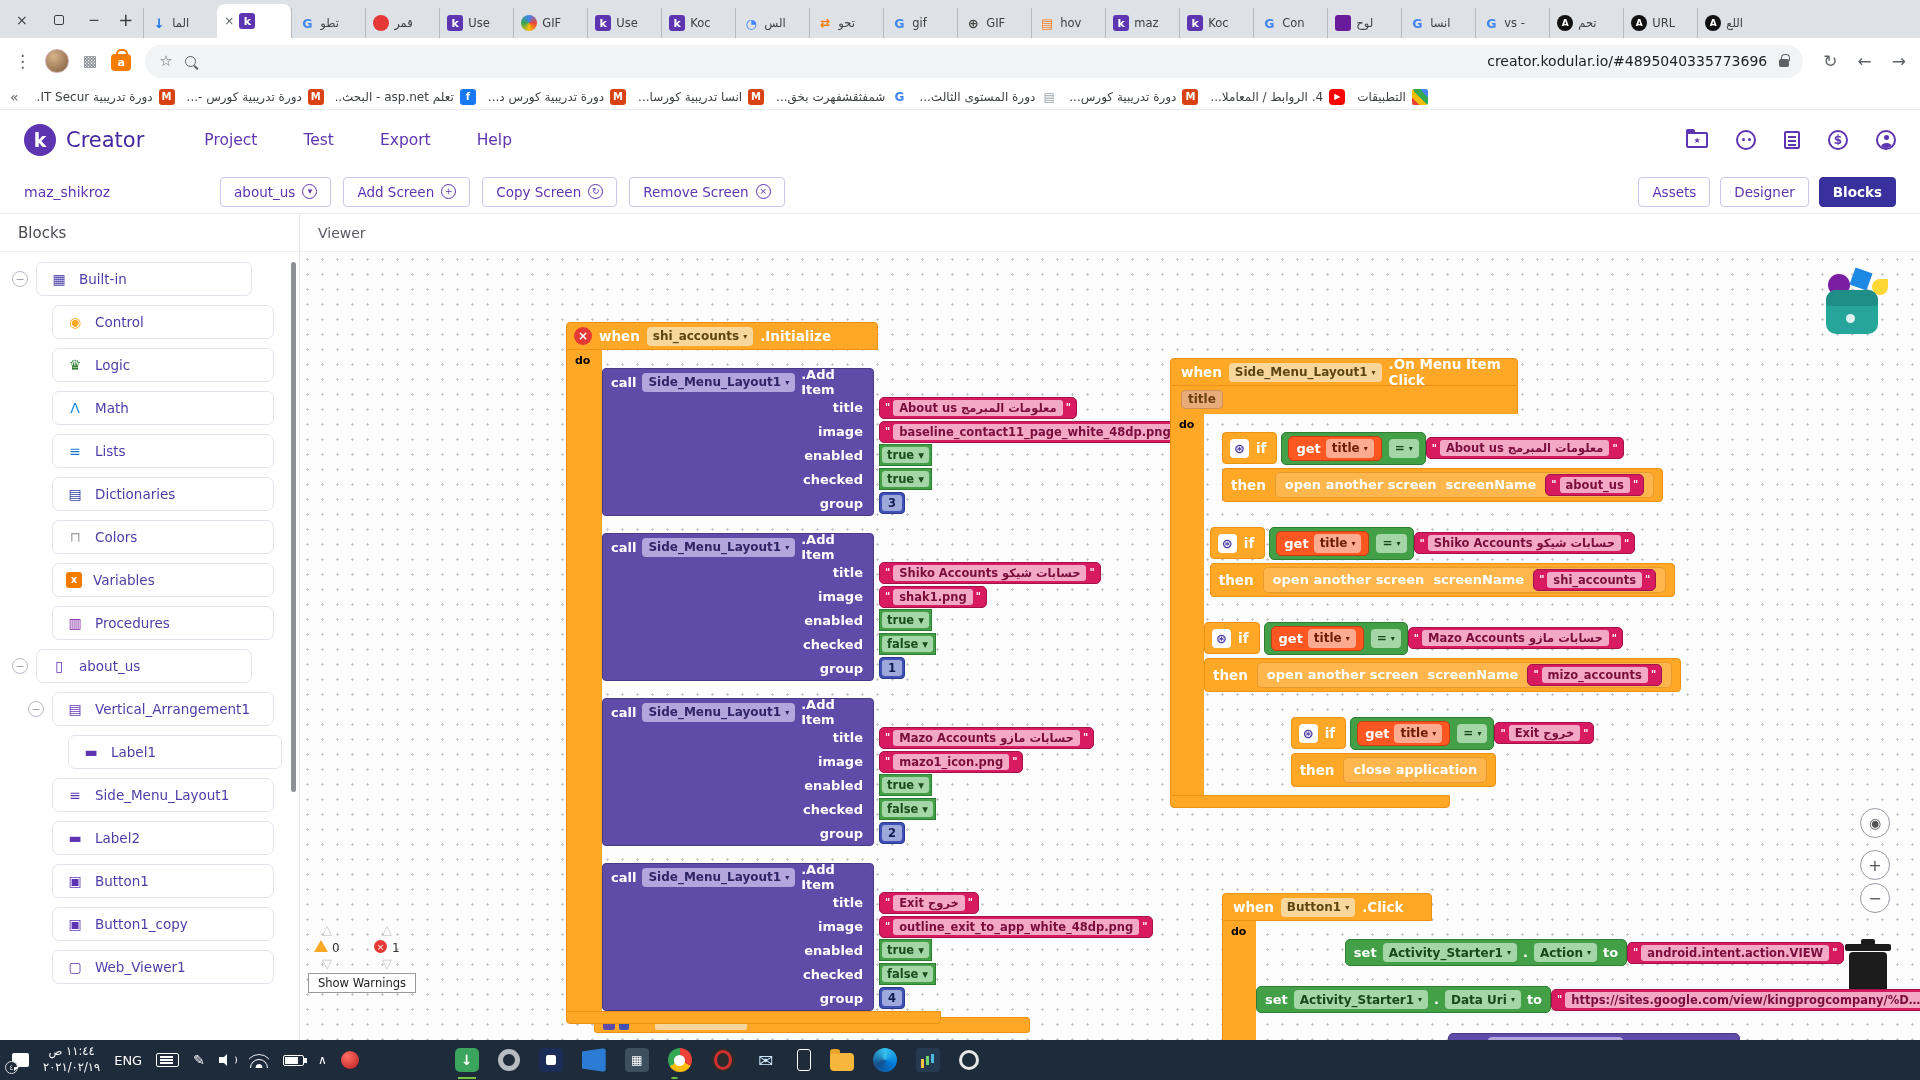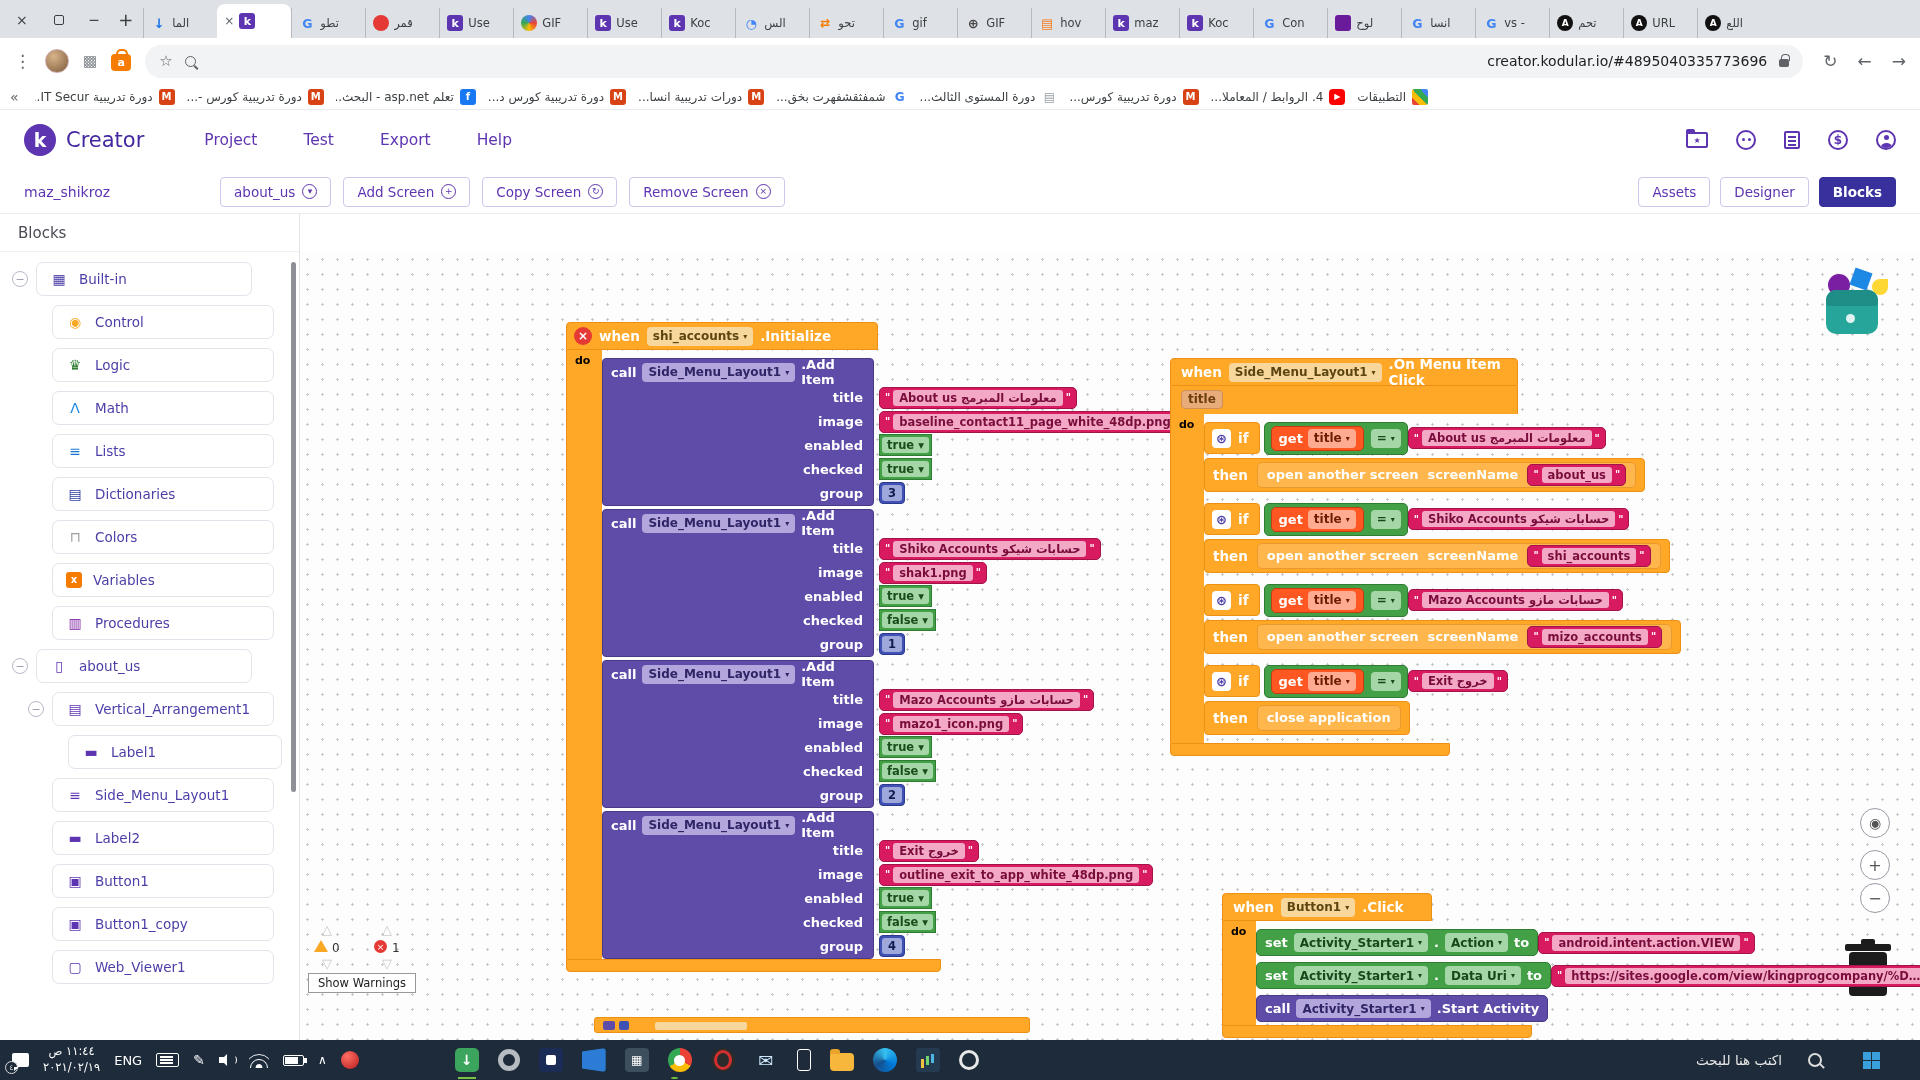--- a/index.html
+++ b/index.html
@@ -150,21 +150,21 @@
     font-weight:bold; display:flex; align-items:center; justify-content:center; margin-left:-3px; }
   .chip { display:inline-flex; align-items:center; gap:4px; border-radius:4px; padding:0 6px; height:19px;
     font-size:12px; font-weight:bold; white-space:nowrap; }
   .chip .dd { font-size:8px; }
   .chip.cream { background:#f7d79c; color:#5c4511; }
   .chip.lav { background:#b3a6dc; color:#2f2566; }
   .chip.grn { background:#a5d6a7; color:#14491d; }
   .chip.sal { background:#ffab91; color:#6b1d00; }
   .chip.tan { background:#e8ac7b; color:#6e3d0d; border:1px solid #cf8f57; }
 
-  .bstack { display:flex; flex-direction:column; gap:3px; padding-top:8px; }
+  .bstack { display:flex; flex-direction:column; gap:17px; padding-top:18px;align-items:center; }
   .callb { position:relative; width:272px; background:#5f4ba8; border:1px solid #4a3a86; border-radius:4px; }
   .callh { display:flex; align-items:center; gap:6px; height:26px; padding:0 8px; color:#fff;
     font-weight:bold; font-size:13px; }
   .prow { height:24px; display:flex; align-items:center; justify-content:flex-end; padding-right:10px;
     color:#fff; font-size:13px; font-weight:bold; }
   .att { position:absolute; left:276px; }
 
   .pk { display:inline-flex; align-items:center; gap:3px; background:#d81b60; border:1px solid #a3134a;
     border-radius:5px; height:22px; padding:0 5px; color:#fff; font-size:10px; font-weight:bold; }
   .pki { background:#f3a9c6; border-radius:3px; padding:0 6px; height:16px; line-height:16px;
@@ -432,21 +432,21 @@
       </span>
       <span class="bkm">
         <span class="blabel" dir="auto">تعلم asp.net - البحث...</span>
         <span class="bico bico-f">f</span>
       </span>
       <span class="bkm">
         <span class="blabel" dir="auto">دورة تدريبية كورس د...</span>
         <span class="bico bico-M">M</span>
       </span>
       <span class="bkm">
-        <span class="blabel" dir="auto">دورات تدريبية انسا...</span>
+        <span class="blabel" dir="auto">انسا تدريبية كورسا...</span>
         <span class="bico bico-M">M</span>
       </span>
       <span class="bkm">
         <span class="blabel" dir="auto">شمفثقشفهرت بخق...</span>
         <span class="bico bico-G">G</span>
       </span>
       <span class="bkm">
         <span class="blabel" dir="auto">دورة المستوى الثالث...</span>
         <span class="bico bico-page">▤</span>
       </span>
@@ -616,20 +616,21 @@
         <div class="trow lv1">
           <div class="tcard">
             <span class="si" style="color: rgb(94, 53, 177);">▢</span>
             <span>Web_Viewer1</span>
           </div>
         </div>
       </div>
     <div class="sb-scroll"></div>
   </div>
   <div class="canvas">
+    <div class="cv-head">Viewer</div>
     <div class="dotgrid" id="dotgrid">
 
       <div class="mascot">
         <span class="m-blob1"></span>
           <span class="m-blob2"></span>
           <span class="m-blob3"></span>
         <span class="m-bag"></span>
           <span class="m-flap"></span>
           <span class="m-dot"></span>
       </div>
@@ -1122,20 +1123,13 @@
       <span class="tbi tb-calc">▦</span>
       <span class="tbi tb-chrome run"></span>
       <span class="tbi tb-opera"></span>
       <span class="tbi tb-mail">✉</span>
       <span class="tbi tb-phone"></span>
       <span class="tbi tb-folder"></span>
       <span class="tbi tb-edge"></span>
       <span class="tbi tb-chart"></span>
       <span class="tbi tb-ring"></span>
     </div>
-  <div class="tsearch">
-    <span class="txt">اكتب هنا للبحث</span>
-    <span class="magw"></span>
-    <span class="start">
-        <span class="winlogo"></span>
-      </span>
-  </div>
 </div>
 
 </body></html>

